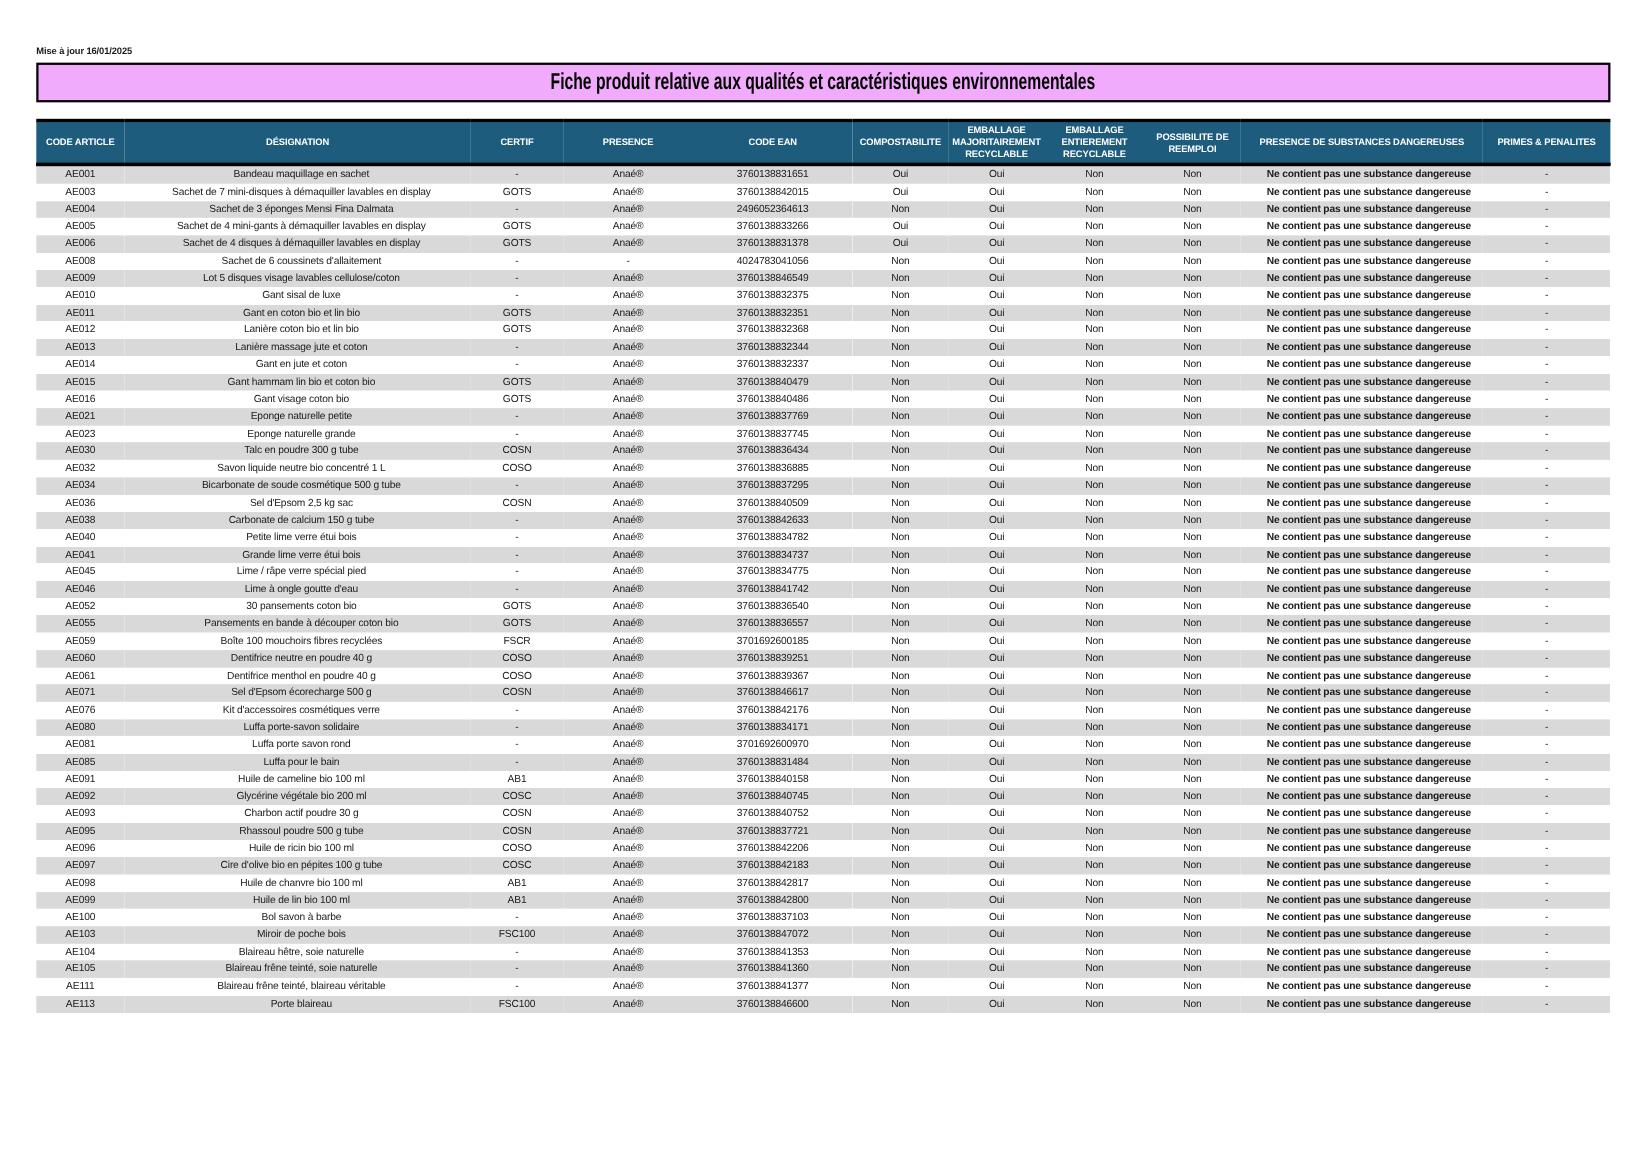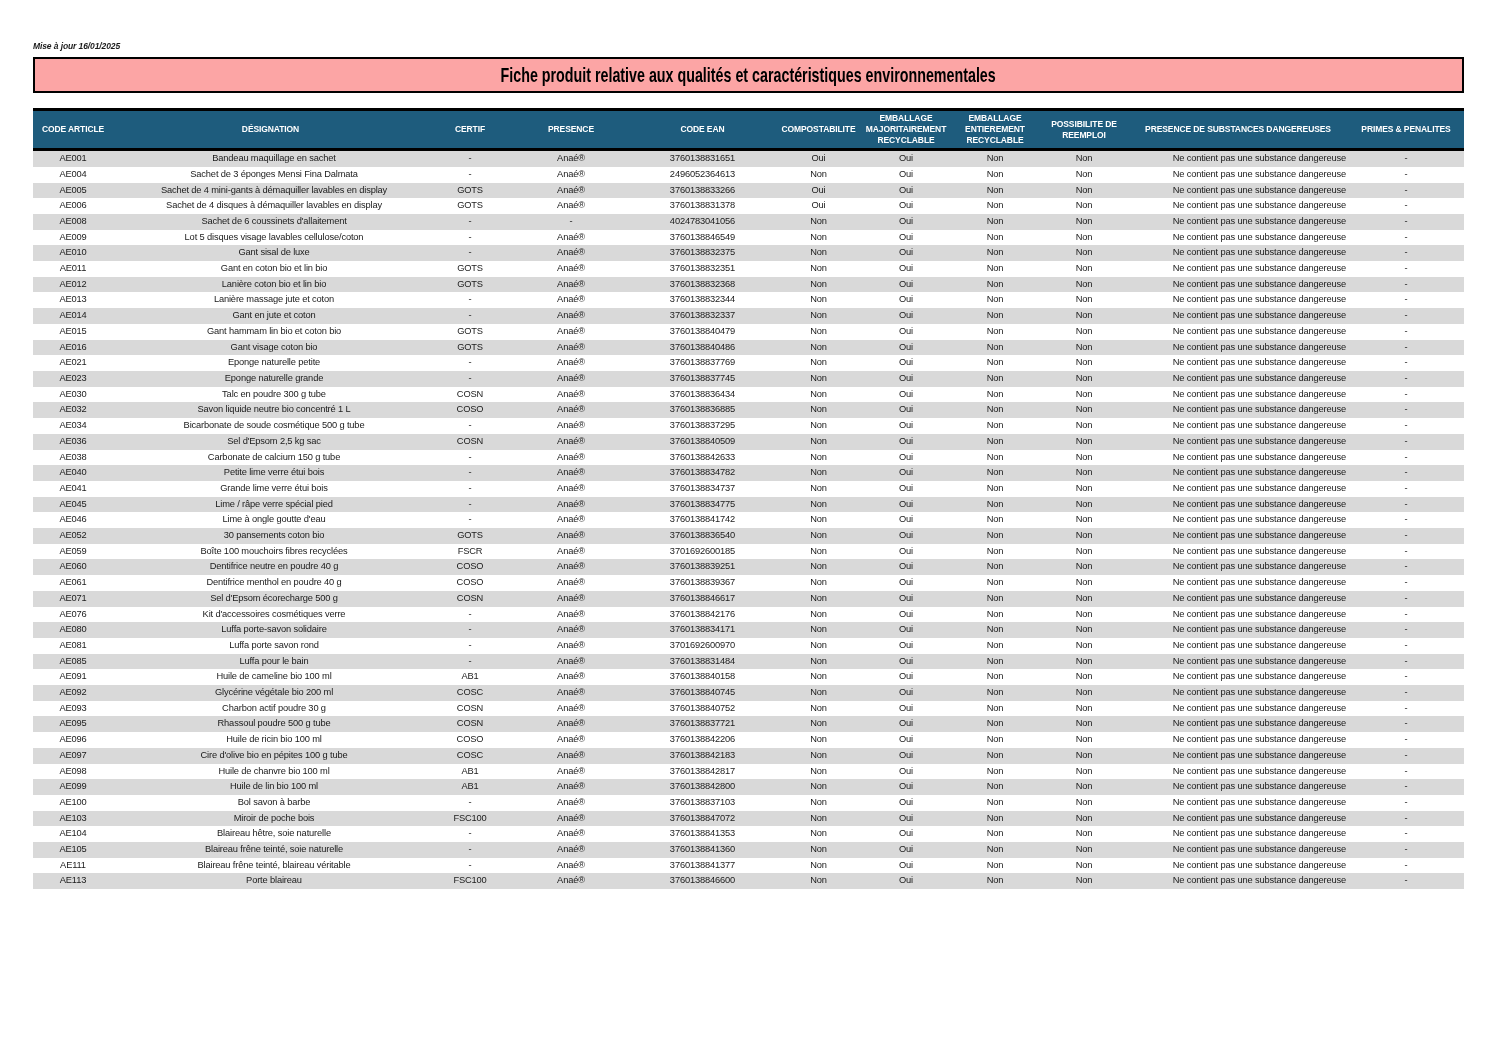--- a/index.html
+++ b/index.html
@@ -10,33 +10,32 @@
     width: 1497px;
     height: 1058px;
     background: #ffffff;
     overflow: hidden;
   }
   .updated {
     position: absolute;
     left: 33px;
     top: 41px;
     font-size: 8.5px;
-    font-style: italic;
     font-weight: 600;
     color: #1a1a1a;
     letter-spacing: -0.1px;
   }
   .title-box {
     position: absolute;
     left: 33px;
     top: 57px;
     width: 1431px;
     height: 36px;
     border: 2px solid #000000;
-    background: #fca5a5;
+    background: #f0abfc;
     display: flex;
     align-items: center;
     justify-content: center;
   }
   .title-text {
     display: inline-block;
     font-size: 21px;
     font-weight: bold;
     color: #000000;
     white-space: nowrap;
@@ -76,21 +75,21 @@
     overflow: hidden;
     letter-spacing: -0.15px;
     vertical-align: middle;
   }
   tbody tr:nth-child(odd) { background: #d9d9d9; }
   tbody tr:nth-child(even) { background: #ffffff; }
   tbody td.col0, tbody td.col2, tbody td.col3, tbody td.col4,
   tbody td.col5, tbody td.col6, tbody td.col7, tbody td.col8,
   tbody td.col10 { text-align: center; }
   tbody td.col1 { text-align: center; padding-left: 9px; }
-  tbody td.col9 { text-align: right; padding-left: 15px; }
+  tbody td.col9 { text-align: center; padding-left: 15px; font-weight: bold; }
 </style>
 </head>
 <body>
 
 <div class="page">
   <div class="updated">Mise à jour 16/01/2025</div>
   <div class="title-box">
     <span class="title-text">Fiche produit relative aux qualités et caractéristiques environnementales</span>
   </div>
   <table class="product-table">
@@ -130,20 +129,33 @@
           <td class="col3">Anaé®</td>
           <td class="col4">3760138831651</td>
           <td class="col5">Oui</td>
           <td class="col6">Oui</td>
           <td class="col7">Non</td>
           <td class="col8">Non</td>
           <td class="col9">Ne contient pas une substance dangereuse</td>
           <td class="col10">-</td>
         </tr>
         <tr>
+          <td class="col0">AE003</td>
+          <td class="col1">Sachet de 7 mini-disques à démaquiller lavables en display</td>
+          <td class="col2">GOTS</td>
+          <td class="col3">Anaé®</td>
+          <td class="col4">3760138842015</td>
+          <td class="col5">Oui</td>
+          <td class="col6">Oui</td>
+          <td class="col7">Non</td>
+          <td class="col8">Non</td>
+          <td class="col9">Ne contient pas une substance dangereuse</td>
+          <td class="col10">-</td>
+        </tr>
+        <tr>
           <td class="col0">AE004</td>
           <td class="col1">Sachet de 3 éponges Mensi Fina Dalmata</td>
           <td class="col2">-</td>
           <td class="col3">Anaé®</td>
           <td class="col4">2496052364613</td>
           <td class="col5">Non</td>
           <td class="col6">Oui</td>
           <td class="col7">Non</td>
           <td class="col8">Non</td>
           <td class="col9">Ne contient pas une substance dangereuse</td>
@@ -434,20 +446,33 @@
           <td class="col8">Non</td>
           <td class="col9">Ne contient pas une substance dangereuse</td>
           <td class="col10">-</td>
         </tr>
         <tr>
           <td class="col0">AE052</td>
           <td class="col1">30 pansements coton bio</td>
           <td class="col2">GOTS</td>
           <td class="col3">Anaé®</td>
           <td class="col4">3760138836540</td>
+          <td class="col5">Non</td>
+          <td class="col6">Oui</td>
+          <td class="col7">Non</td>
+          <td class="col8">Non</td>
+          <td class="col9">Ne contient pas une substance dangereuse</td>
+          <td class="col10">-</td>
+        </tr>
+        <tr>
+          <td class="col0">AE055</td>
+          <td class="col1">Pansements en  bande à découper coton bio</td>
+          <td class="col2">GOTS</td>
+          <td class="col3">Anaé®</td>
+          <td class="col4">3760138836557</td>
           <td class="col5">Non</td>
           <td class="col6">Oui</td>
           <td class="col7">Non</td>
           <td class="col8">Non</td>
           <td class="col9">Ne contient pas une substance dangereuse</td>
           <td class="col10">-</td>
         </tr>
         <tr>
           <td class="col0">AE059</td>
           <td class="col1">Boîte 100 mouchoirs fibres recyclées</td>

